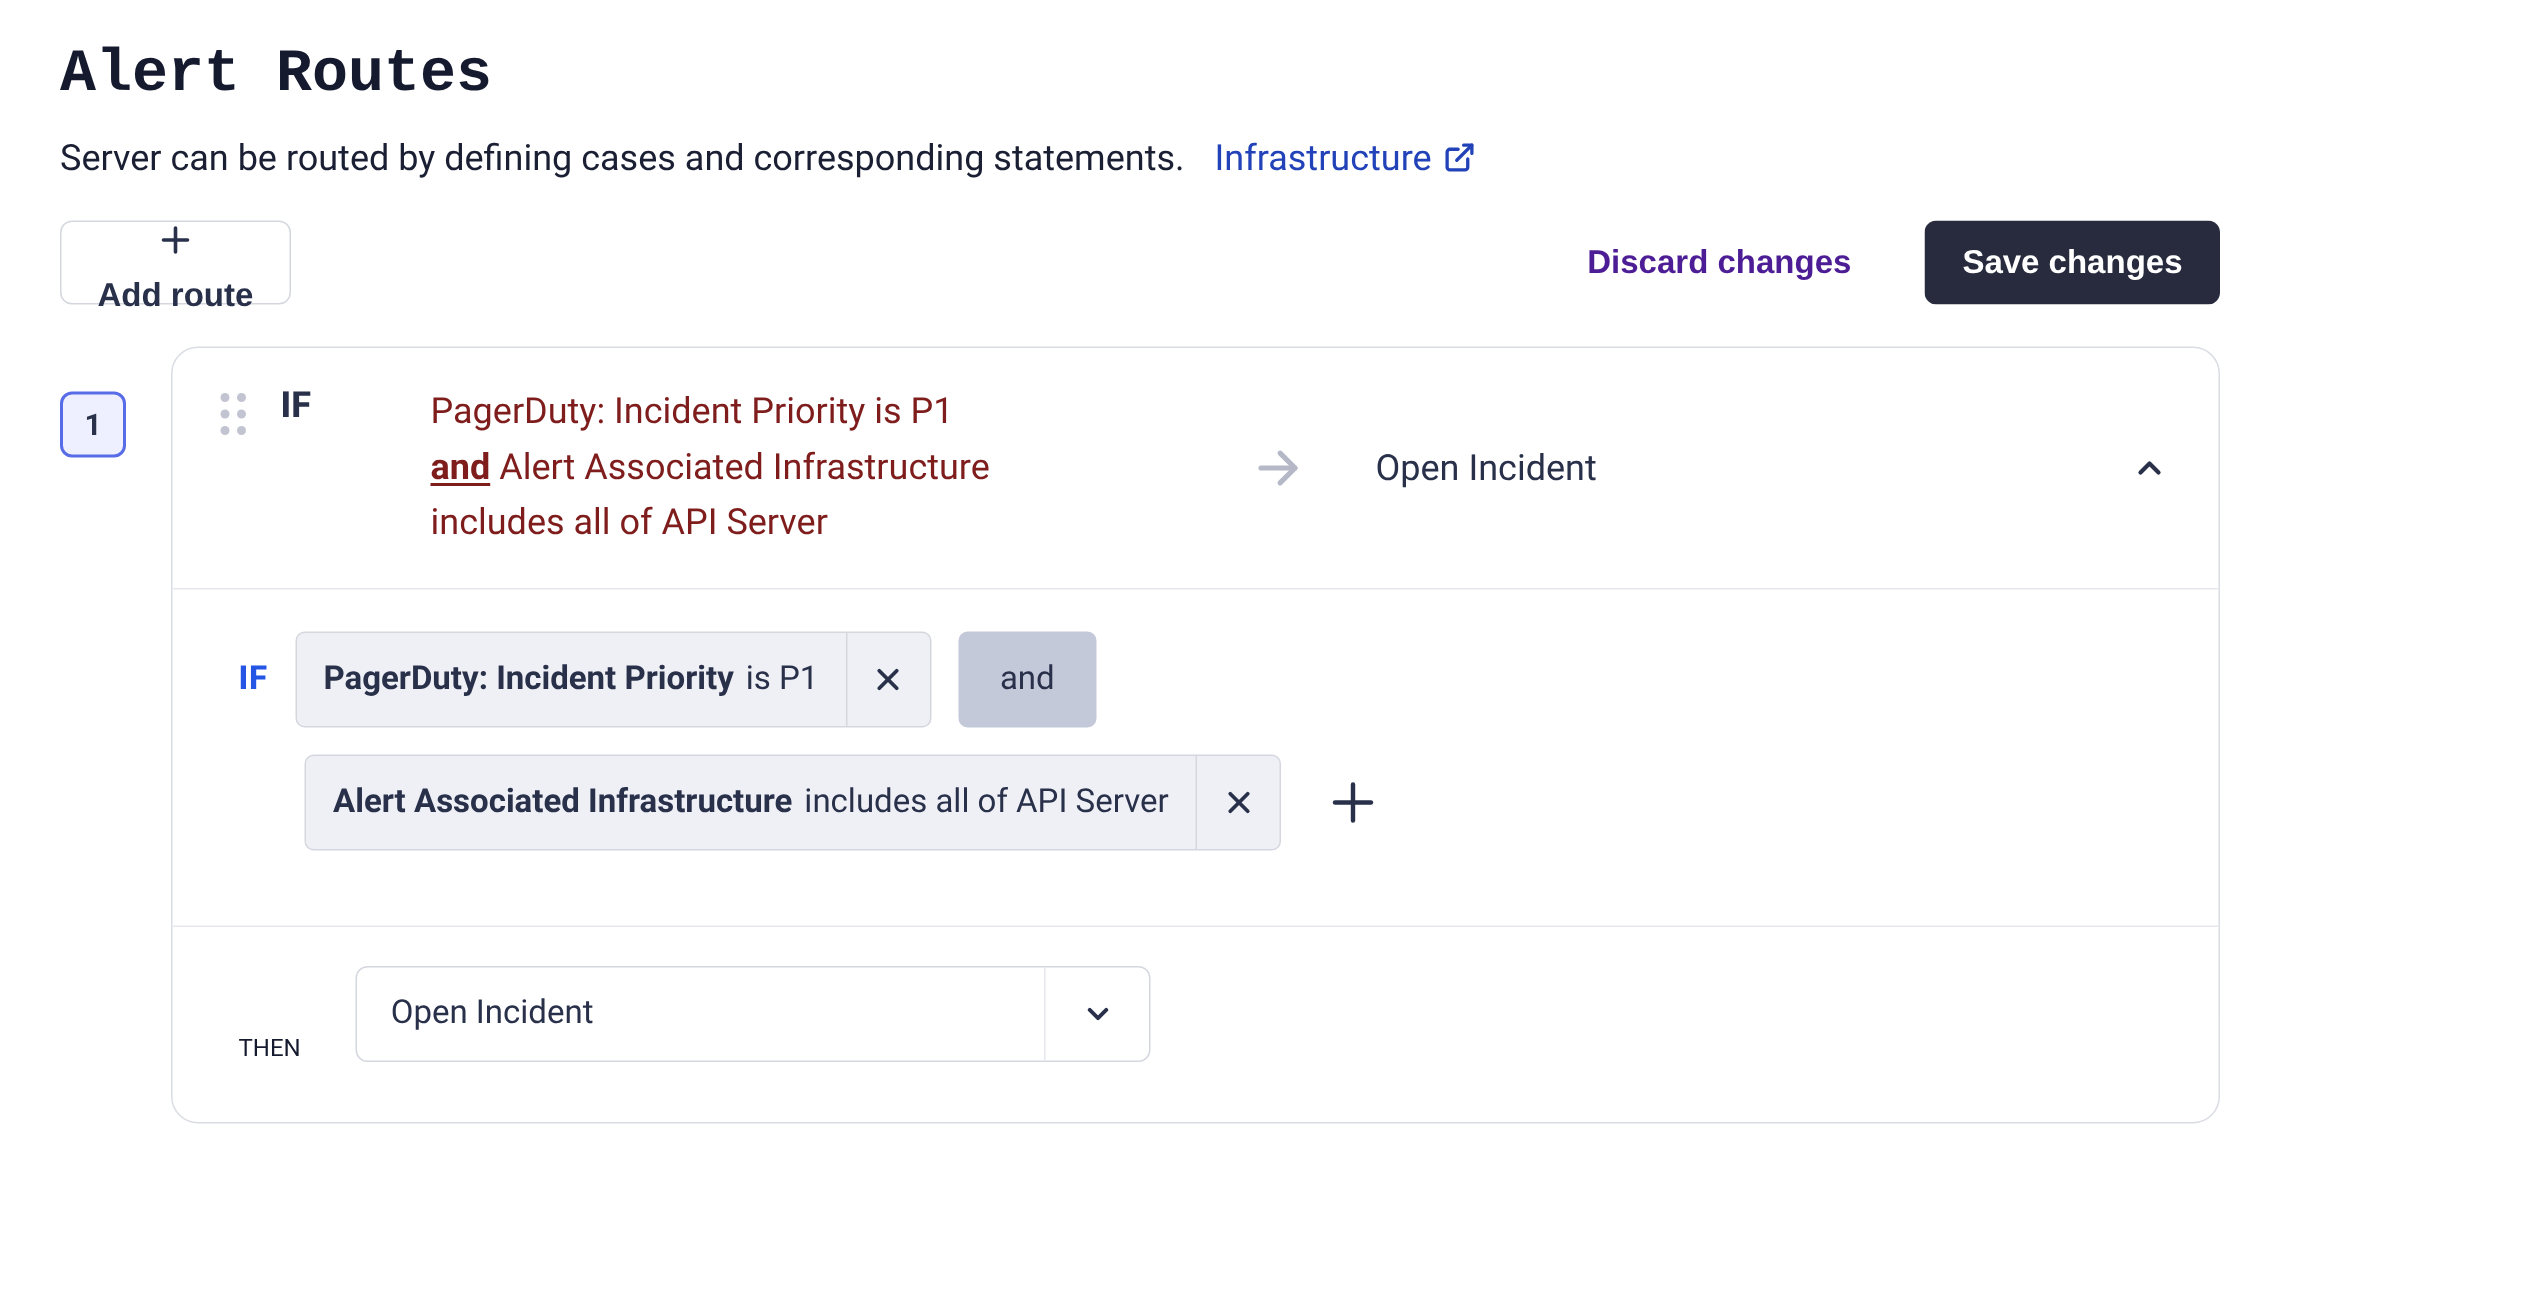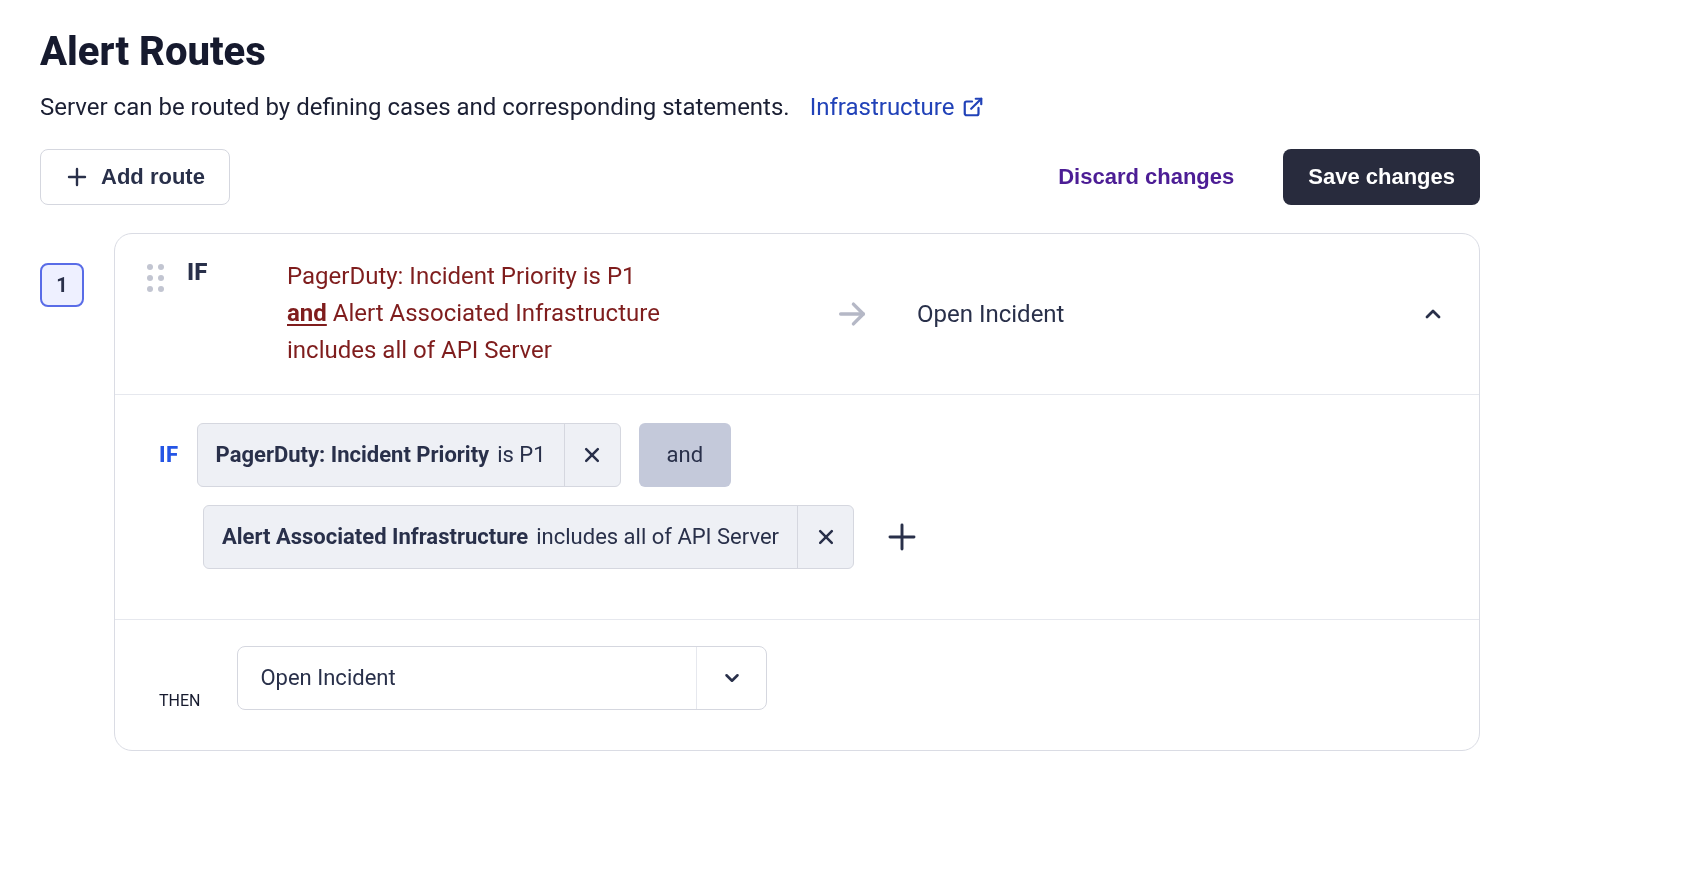--- a/index.html
+++ b/index.html
@@ -12,20 +12,21 @@
   }
   .page {
     padding: 28px 40px;
     width: 1520px;
   }
   h1.page-title {
     font-size: 40px;
     font-weight: 800;
     margin: 0 0 18px 0;
     color: #161A2E;
+    font-family: Liberation Mono, monospace;
   }
   .subtitle {
     font-size: 24px;
     color: #1B1F33;
     margin: 0 0 28px 0;
     display: flex;
     gap: 20px;
     align-items: center;
   }
   .doc-link {
@@ -52,20 +53,21 @@
     font-size: 22px;
     font-weight: 600;
     cursor: pointer;
     border: 1px solid transparent;
     background: transparent;
   }
   .btn-outline {
     border: 1px solid #D5D7DF;
     color: #29304A;
     background: #fff;
+    flex-direction: column;
   }
   .btn-ghost {
     color: #4c1d95;
     background: transparent;
   }
   .btn-dark {
     background: #282B3D;
     color: #fff;
     justify-content: center;
   }

